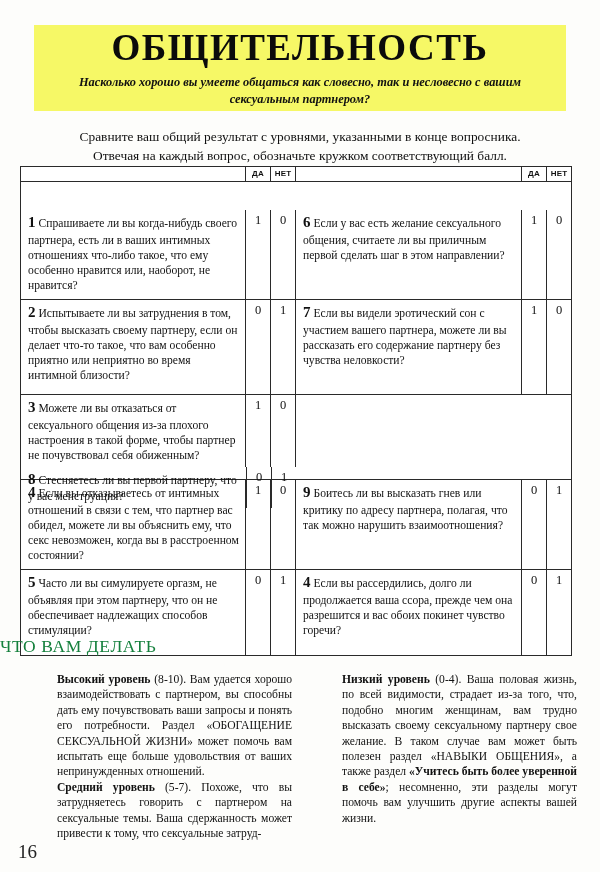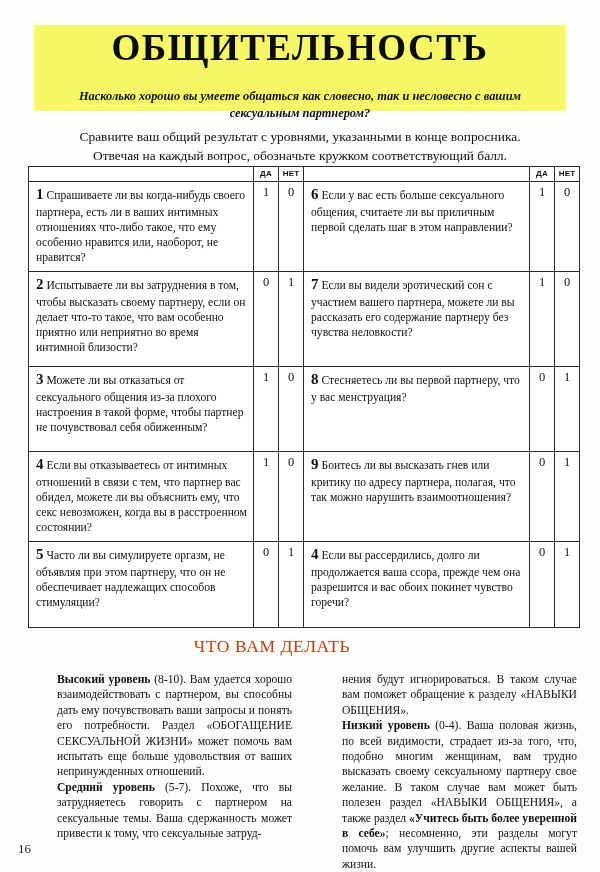--- a/index.html
+++ b/index.html
@@ -43,21 +43,21 @@
     font-family: "Liberation Serif", serif;
     font-size: 37px;
     font-weight: bold;
     letter-spacing: 1.5px;
     line-height: 1.05;
     color: #0b0b0b;
     text-align: right;
     white-space: nowrap;
   }
   .banner-sub {
-    margin-top: 20px;
+    margin-top: 6px;
     font-family: "Liberation Serif", serif;
     font-style: italic;
     font-weight: bold;
     font-size: 12.4px;
     line-height: 1.35;
     color: #111;
     text-align: center;
     width: 500px;
   }
 
@@ -69,21 +69,21 @@
     width: 540px;
     text-align: center;
     font-size: 13.4px;
     line-height: 1.42;
     color: #101010;
   }
 
   
   .qtable {
     position: absolute;
-    left: 28px;
+    left: 20px;
     top: 166px;
     width: 552px;
     border: 1.2px solid #2a2a2a;
     box-sizing: border-box;
     background: #ffffff;
   }
   .qhead {
     display: flex;
     height: 15px;
     border-bottom: 1.2px solid #2a2a2a;
@@ -137,36 +137,36 @@
     font-family: "Liberation Sans", sans-serif;
   }
   .qnum {
     font-weight: bold;
     font-size: 15px;
     margin-right: 3px;
     vertical-align: baseline;
   }
 
   
-  .r1 { height: 90px; }
+  .r1 { height: 90px; margin-top: 28px; }
   .r2 { height: 95px; }
-  .r3 { height: 85px; }
+  .r3 { height: 85px; flex-direction: column; }
   .r4 { height: 90px; }
   .r5 { height: 85px; }
 
   
   .section-title {
     position: absolute;
     left: 0;
     top: 636px;
     width: 544px;
-    text-align: center;
+    text-align: left;
     font-size: 17.5px;
     letter-spacing: 0.6px;
-    color: #c2410c;
+    color: #15803d;
   }
 
   .body-cols {
     position: absolute;
     left: 25px;
     top: 672px;
     width: 552px;
     display: flex;
     gap: 18px;
   }
@@ -179,21 +179,21 @@
     margin-left: 32px;
   }
   .bcol p { margin: 0; }
   .lvl { font-weight: bold; }
   .bold-italicish { font-weight: bold; }
 
   .pageno {
     position: absolute;
     left: 18px;
     top: 841px;
-    font-size: 13px;
+    font-size: 19px;
     color: #222;
   }
 </style>
 </head>
 <body>
 
 <div class="page">
 
   <div class="banner">
     <div class="banner-title">ОБЩИТЕЛЬНОСТЬ</div>
@@ -220,21 +220,21 @@
       </div>
     </div>
 
     <div class="qrow r1">
       <div class="half left">
         <div class="c-text"><span class="qnum">1</span><span>Спрашиваете ли вы когда-нибудь своего партнера, есть ли в ваших интимных отношениях что-либо такое, что ему особенно нравится или, наоборот, не нравится?</span></div>
         <div class="c-num">1</div>
         <div class="c-num">0</div>
       </div>
       <div class="half">
-        <div class="c-text"><span class="qnum">6</span><span>Если у вас есть больше сексуального общения, считаете ли вы приличным первой сделать шаг в этом направлении?</span></div>
+        <div class="c-text"><span class="qnum">6</span><span>Если у вас есть желание сексуального общения, считаете ли вы приличным первой сделать шаг в этом направлении?</span></div>
         <div class="c-num">1</div>
         <div class="c-num">0</div>
       </div>
     </div>
 
     <div class="qrow r2">
       <div class="half left">
         <div class="c-text"><span class="qnum">2</span><span>Испытываете ли вы затруднения в том, чтобы высказать своему партнеру, если он делает что-то такое, что вам особенно приятно или неприятно во время интимной близости?</span></div>
         <div class="c-num">0</div>
         <div class="c-num">1</div>
@@ -288,20 +288,19 @@
   </div>
 
   <div class="section-title">ЧТО ВАМ ДЕЛАТЬ</div>
 
   <div class="body-cols">
     <div class="bcol">
       <p><span class="lvl">Высокий уровень</span><span> (8-10). Вам удается хорошо взаимодействовать с партнером, вы способны дать ему почувствовать ваши запросы и понять его потребности. Раздел «ОБОГАЩЕНИЕ СЕКСУАЛЬНОЙ ЖИЗНИ» может помочь вам испытать еще больше удовольствия от ваших непринужденных отношений.</span></p>
       <p><span class="lvl">Средний уровень</span><span> (5-7). Похоже, что вы затрудняетесь говорить с партнером на сексуальные темы. Ваша сдержанность может привести к тому, что сексуальные затруд-</span></p>
     </div>
     <div class="bcol">
-      <p><span>нения будут игнорироваться. В таком случае вам поможет обращение к разделу «НАВЫКИ ОБЩЕНИЯ».</span></p>
       <p><span class="lvl">Низкий уровень</span><span> (0-4). Ваша половая жизнь, по всей видимости, страдает из-за того, что, подобно многим женщинам, вам трудно высказать своему сексуальному партнеру свое желание. В таком случае вам может быть полезен раздел «НАВЫКИ ОБЩЕНИЯ», а также раздел </span><span class="bold-italicish">«Учитесь быть более уверенной в себе»</span><span>; несомненно, эти разделы могут помочь вам улучшить другие аспекты вашей жизни.</span></p>
     </div>
   </div>
 
   <div class="pageno">16</div>
 
 </div>
 
 </body></html>

